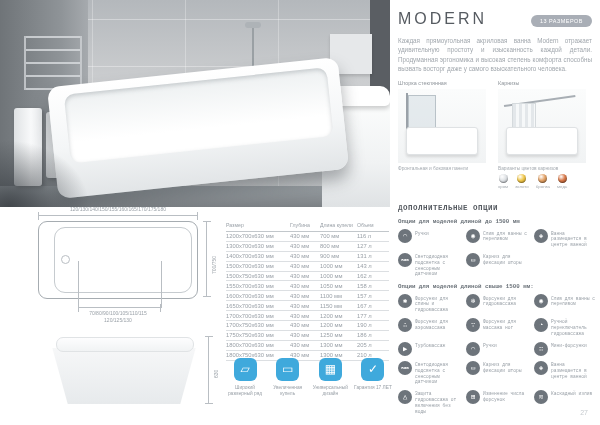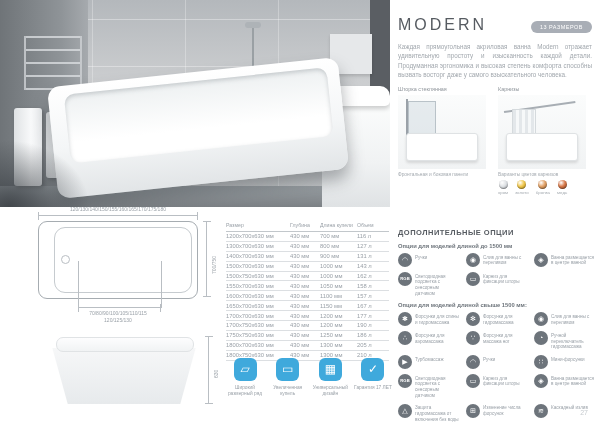--- a/index.html
+++ b/index.html
@@ -34,21 +34,21 @@
   .sink{position:absolute;left:318px;top:86px;width:72px;height:20px;border-radius:10px 10px 5px 5px;
         background:#ffffff;box-shadow:0 3px 4px rgba(0,0,0,.18);}
   .cabinet{position:absolute;left:330px;top:34px;width:42px;height:40px;background:#e6e8ea;
            box-shadow:0 2px 3px rgba(0,0,0,.15);}
   .floor{position:absolute;left:0;top:186px;width:390px;height:21px;
          background:linear-gradient(180deg,#9aa0a4,#7c8185);}
   .shadow-bl{position:absolute;left:0;top:140px;width:90px;height:67px;
              background:radial-gradient(ellipse at 10% 100%,rgba(56,61,66,.85) 0%,rgba(56,61,66,0) 70%);}
 
   
-  .head{position:absolute;left:398px;top:10px;width:194px;margin-top:6px;}
+  .head{position:absolute;left:398px;top:10px;width:194px;}
   .title{font-size:16px;letter-spacing:3px;color:#565b61;font-weight:400;}
   .badge{position:absolute;right:0;top:5px;background:#a9aeb6;color:#fff;font-size:5.5px;
          letter-spacing:.5px;padding:3px 9px;border-radius:8px;white-space:nowrap;}
   .desc{margin:8px 0 0;font-size:6.3px;line-height:1.5;color:#a2a8ae;text-align:justify;}
   .sec-h{margin-top:8px;font-size:7.5px;font-weight:bold;color:#565b61;letter-spacing:.6px;}
   .extras{display:flex;gap:12px;margin-top:6px;}
   .extra{width:88px;position:relative;}
   .extra-label{font-size:5.4px;color:#8f959b;margin-bottom:3px;}
   .thumb{height:74px;background:linear-gradient(180deg,#fbfcfc,#f1f3f4);position:relative;overflow:hidden;}
   .mini-tub{position:absolute;left:8px;bottom:8px;width:70px;height:26px;border-radius:3px;
@@ -110,21 +110,21 @@
         font-size:5.8px;color:#9aa1a8;}
 
   
   .features{position:absolute;left:226px;top:358px;width:166px;display:flex;justify-content:space-between;}
   .feature{width:38px;display:flex;flex-direction:column;align-items:center;text-align:center;}
   .f-icon{width:23px;height:23px;border-radius:6px;background:#3fa9dc;color:#fff;font-size:12px;
           line-height:23px;text-align:center;}
   .f-label{margin-top:4px;font-size:4.8px;color:#9aa1a8;line-height:1.25;}
 
   
-  .options{position:absolute;left:398px;top:228px;width:198px;}
+  .options{position:absolute;left:398px;top:204px;width:198px;font-family:Liberation Mono, monospace;}
   .opt-heading{font-size:7.5px;font-weight:bold;color:#565b61;letter-spacing:.5px;}
   .opt-subtitle{font-size:5.8px;font-weight:bold;color:#6d747b;margin:6px 0 4px;}
   .opt-grid{display:grid;grid-template-columns:1fr 1fr 1fr;gap:5px 6px;}
   .opt-item{display:flex;gap:3px;align-items:flex-start;}
   .opt-icon{flex:0 0 14px;width:14px;height:14px;border-radius:50%;background:#6d747b;color:#fff;
             font-size:7px;line-height:14px;text-align:center;}
   .opt-icon.rgb{font-size:4.2px;font-weight:bold;}
   .opt-label{font-size:4.6px;color:#9aa1a8;line-height:1.25;padding-top:1.5px;}
 
   .page-num{position:absolute;right:12px;bottom:9px;font-size:7px;color:#c6cbcf;}

